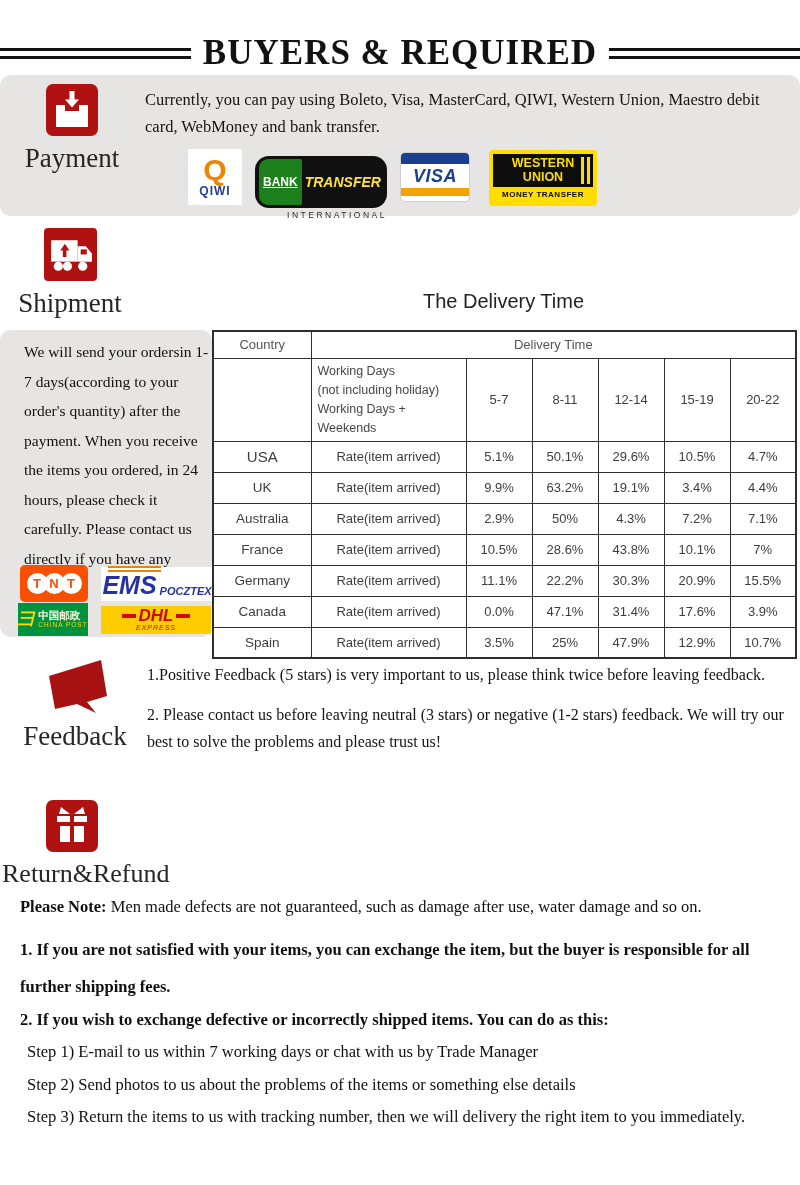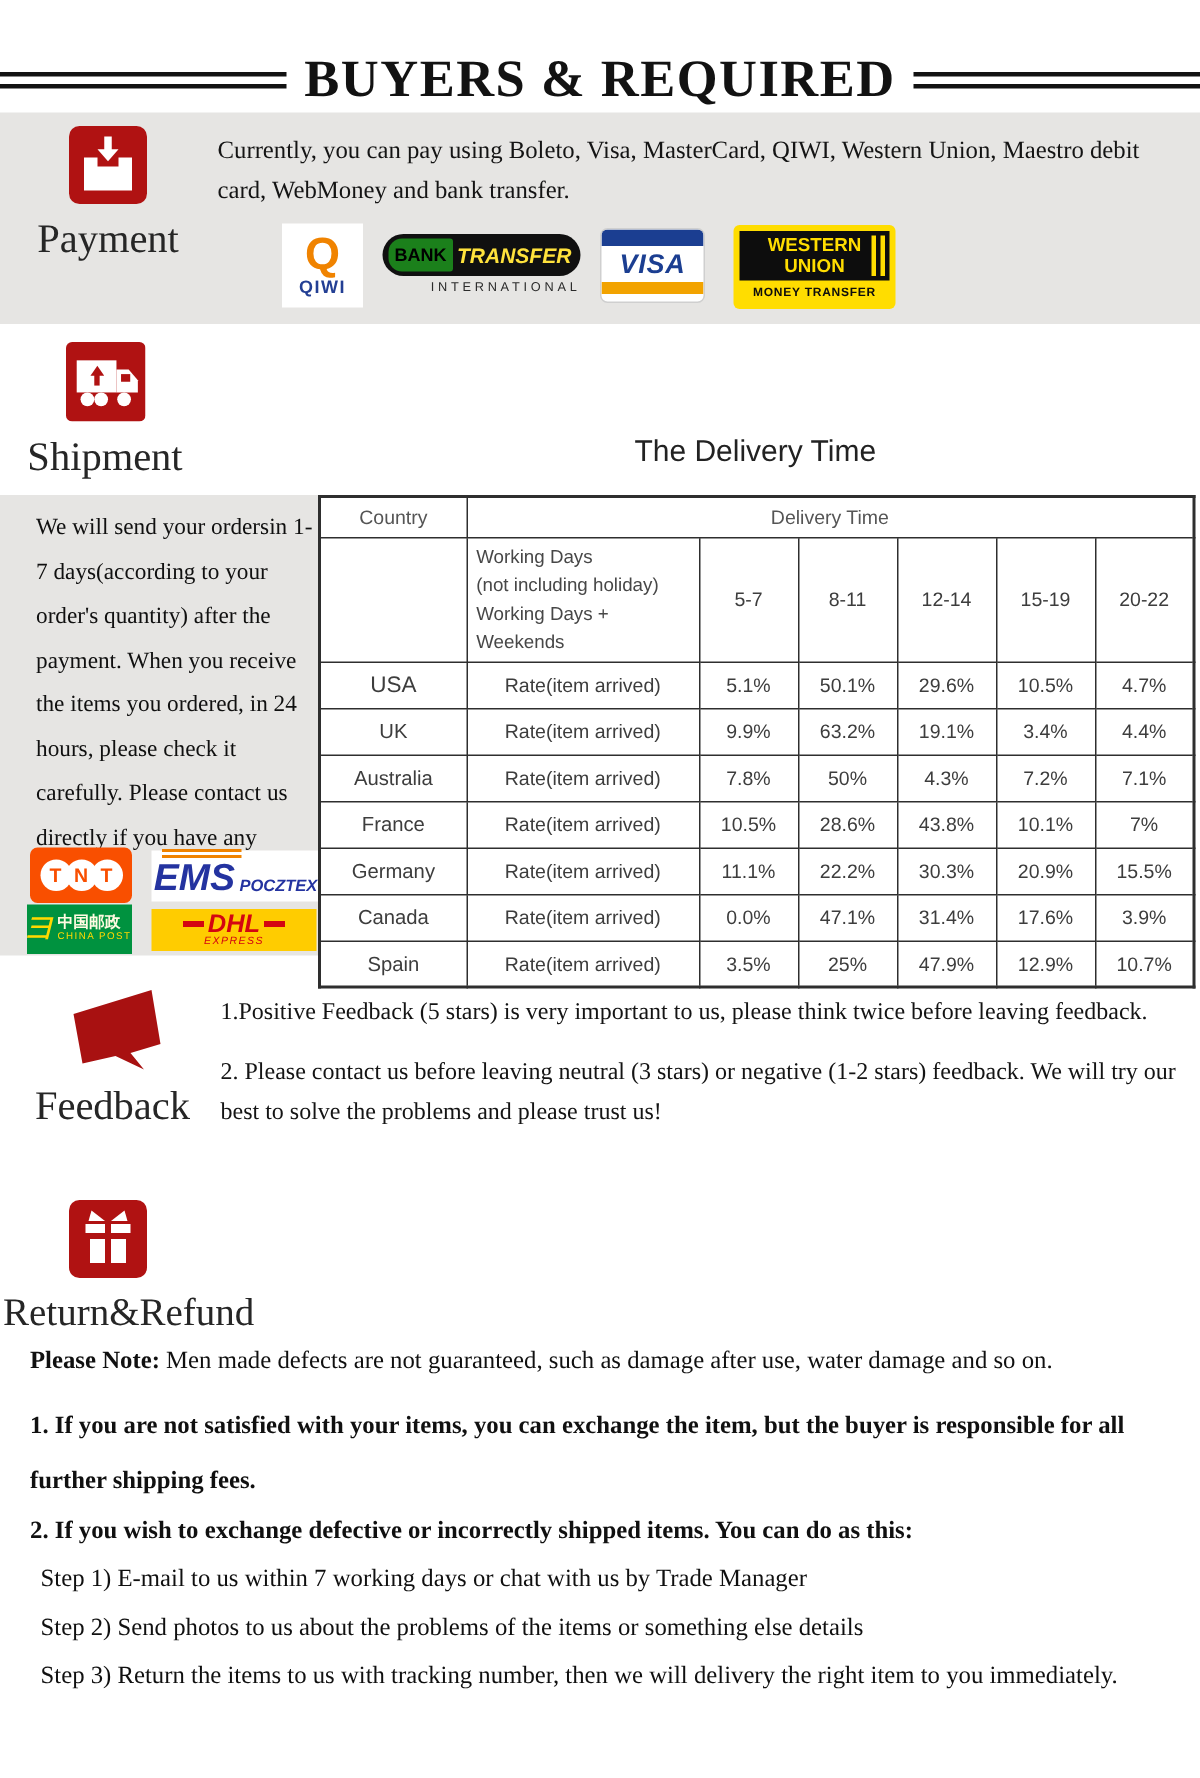--- a/index.html
+++ b/index.html
@@ -10,35 +10,35 @@
   *{margin:0;padding:0;box-sizing:border-box;}
   body{background:#fff;font-family:"Liberation Serif",serif;}
   .page{position:relative;width:800px;height:1185px;background:#fff;overflow:hidden;margin:0 auto;}
 
   
   .banner{position:absolute;top:28px;left:0;width:100%;height:50px;display:flex;align-items:center;gap:12px;}
   .dline{flex:1;height:11px;border-top:3px solid #121212;border-bottom:3px solid #121212;}
   .banner h1{font-size:35px;font-weight:600;letter-spacing:1px;color:#121212;white-space:nowrap;}
 
   
-  .gray-box{position:absolute;background:var(--bg-gray);}
+  .gray-box{position:absolute;background:var(--bg-gray);border-radius:11px;}
   .pay-section{top:75px;left:0;width:800px;height:141px;}
   .icon-block{position:absolute;text-align:center;}
   .icon-label{font-size:27px;color:#262626;margin-top:3px;white-space:nowrap;}
 
   .pay-desc{position:absolute;left:145px;top:86px;width:650px;font-size:16.5px;line-height:27px;color:#141414;}
 
   
   .plogo{position:absolute;}
   .logo-qiwi{left:188px;top:149px;width:54px;height:56px;background:#fff;display:flex;flex-direction:column;align-items:center;justify-content:center;}
   .qiwi-q{color:#f08300;font-size:30px;line-height:28px;font-weight:bold;font-family:"Liberation Sans",sans-serif;}
   .qiwi-word{color:#233f94;font-size:12px;font-weight:bold;letter-spacing:1px;font-family:"Liberation Sans",sans-serif;}
   .logo-bt{left:255px;top:156px;width:132px;}
   .bt-top{background:#101010;border-radius:14px;padding:3px 7px 3px 4px;display:flex;align-items:center;gap:3px;}
-  .bt-bank{background:#1b801b;color:#000000;font-family:"Liberation Sans",sans-serif;font-weight:bold;font-size:12px;padding:4px 4px;border-radius:9px 2px 2px 9px;}
+  .bt-bank{background:#1b801b;color:#ffffff;font-family:"Liberation Sans",sans-serif;font-weight:bold;font-size:12px;padding:16px 4px;border-radius:9px 2px 2px 9px;text-decoration:underline;}
   .bt-transfer{color:#ffe23c;font-family:"Liberation Sans",sans-serif;font-weight:bold;font-style:italic;font-size:14px;}
   .bt-intl{color:#2b2b2b;font-family:"Liberation Sans",sans-serif;font-size:8.5px;letter-spacing:2.5px;text-align:right;margin-top:2px;}
   .logo-visa{left:400px;top:152px;width:70px;height:50px;background:#fff;border:1px solid #cfcfcf;border-radius:5px;display:flex;flex-direction:column;overflow:hidden;}
   .visa-band-top{height:11px;background:#1b3e91;}
   .visa-word{flex:1;display:flex;align-items:center;justify-content:center;color:#1b3e91;font-family:"Liberation Sans",sans-serif;font-weight:bold;font-style:italic;font-size:18px;letter-spacing:.5px;}
   .visa-band-bottom{height:8px;background:#f2a300;margin-bottom:5px;}
   .logo-wu{left:489px;top:150px;width:108px;height:56px;background:#ffdd00;border-radius:4px;padding:4px;}
   .wu-black{position:relative;background:#0d0d0d;height:33px;color:#ffdd00;font-family:"Liberation Sans",sans-serif;font-weight:bold;font-size:12.5px;line-height:14px;text-align:center;padding-top:2px;}
   .wu-black::after{content:"";position:absolute;right:3px;top:3px;bottom:3px;width:3px;background:#ffdd00;box-shadow:-6px 0 0 #ffdd00;}
   .wu-bottom{text-align:center;color:#0d0d0d;font-family:"Liberation Sans",sans-serif;font-weight:bold;font-size:8px;letter-spacing:.5px;padding-top:3px;}
@@ -222,21 +222,21 @@
       <td>9.9%</td>
       <td>63.2%</td>
       <td>19.1%</td>
       <td>3.4%</td>
       <td>4.4%</td>
     </tr>
 
     <tr>
       <td class="country">Australia</td>
       <td>Rate(item arrived)</td>
-      <td>7.8%</td>
+      <td>2.9%</td>
       <td>50%</td>
       <td>4.3%</td>
       <td>7.2%</td>
       <td>7.1%</td>
     </tr>
 
     <tr>
       <td class="country">France</td>
       <td>Rate(item arrived)</td>
       <td>10.5%</td>

